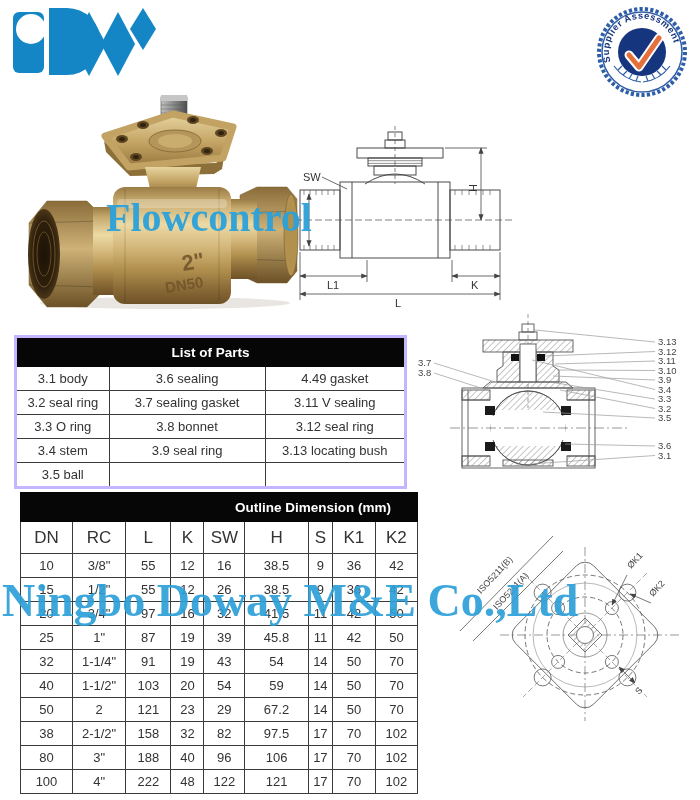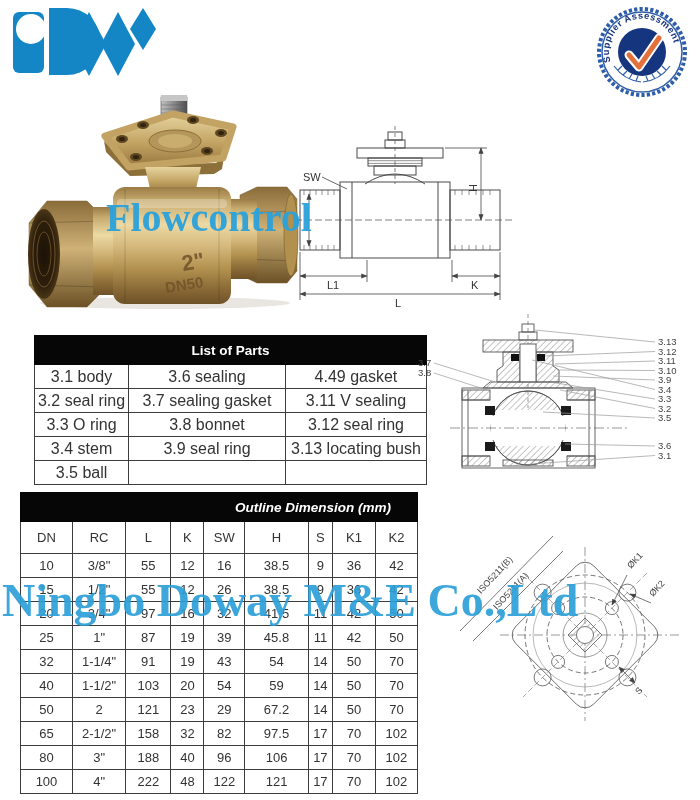--- a/index.html
+++ b/index.html
@@ -3,26 +3,26 @@
 <meta charset="utf-8">
 <style>
   html,body{margin:0;padding:0;}
   body{
     width:700px;height:800px;background:#ffffff;position:relative;overflow:hidden;
     font-family:"Liberation Sans",sans-serif;
   }
   .abs{position:absolute;}
   
   table{border-collapse:collapse;table-layout:fixed;}
-  .parts-table{position:absolute;left:34px;top:335px;width:393px;border:1px solid #c4b5fd;}
+  .parts-table{position:absolute;left:14px;top:335px;width:393px;border:3px solid #c4b5fd;}
   .parts-table th.title{background:#060606;color:#fff;font-size:13.5px;font-weight:bold;height:26px;text-align:center;border:1px solid #060606;}
-  .parts-table td{border:1px solid #3c3c3c;font-size:16px;color:#333;text-align:center;height:23px;padding:0 2px;overflow:hidden;white-space:nowrap;}
+  .parts-table td{border:1px solid #3c3c3c;font-size:13px;color:#333;text-align:center;height:23px;padding:0 2px;overflow:hidden;white-space:nowrap;}
   .dims-table{position:absolute;left:20px;top:492px;width:398px;border:1px solid #3c3c3c;}
-  .dims-table th.title{background:#060606;color:#fff;font-size:13.5px;font-weight:bold;height:26px;text-align:right;padding-right:26px;border:1px solid #060606;font-style:italic;}
-  .dims-table th.col{border:1px solid #3c3c3c;font-size:13px;font-weight:normal;color:#333;height:29px;text-align:center;}
+  .dims-table th.title{background:#060606;color:#fff;font-size:13.5px;font-weight:bold;height:26px;text-align:right;padding-right:26px;border:1px solid #060606;}
+  .dims-table th.col{border:1px solid #3c3c3c;font-size:17px;font-weight:normal;color:#333;height:29px;text-align:center;}
   .dims-table td{border:1px solid #3c3c3c;font-size:13px;color:#333;text-align:center;height:23px;padding:0 1px;overflow:hidden;white-space:nowrap;}
   
   .flowcontrol{
     position:absolute;left:106px;top:194px;z-index:20;
     font-family:"Liberation Serif",serif;font-weight:bold;font-size:40px;
     color:#2ba1da;opacity:.95;white-space:nowrap;pointer-events:none;
   }
   .company-watermark{
     position:absolute;left:2px;top:574px;z-index:20;
     font-family:"Liberation Serif",serif;font-weight:bold;font-size:46px;
@@ -465,21 +465,21 @@
         <td>2</td>
         <td>121</td>
         <td>23</td>
         <td>29</td>
         <td>67.2</td>
         <td>14</td>
         <td>50</td>
         <td>70</td>
       </tr>
       <tr>
-        <td>65</td>
+        <td>38</td>
         <td>2-1/2"</td>
         <td>158</td>
         <td>32</td>
         <td>82</td>
         <td>97.5</td>
         <td>17</td>
         <td>70</td>
         <td>102</td>
       </tr>
       <tr>

